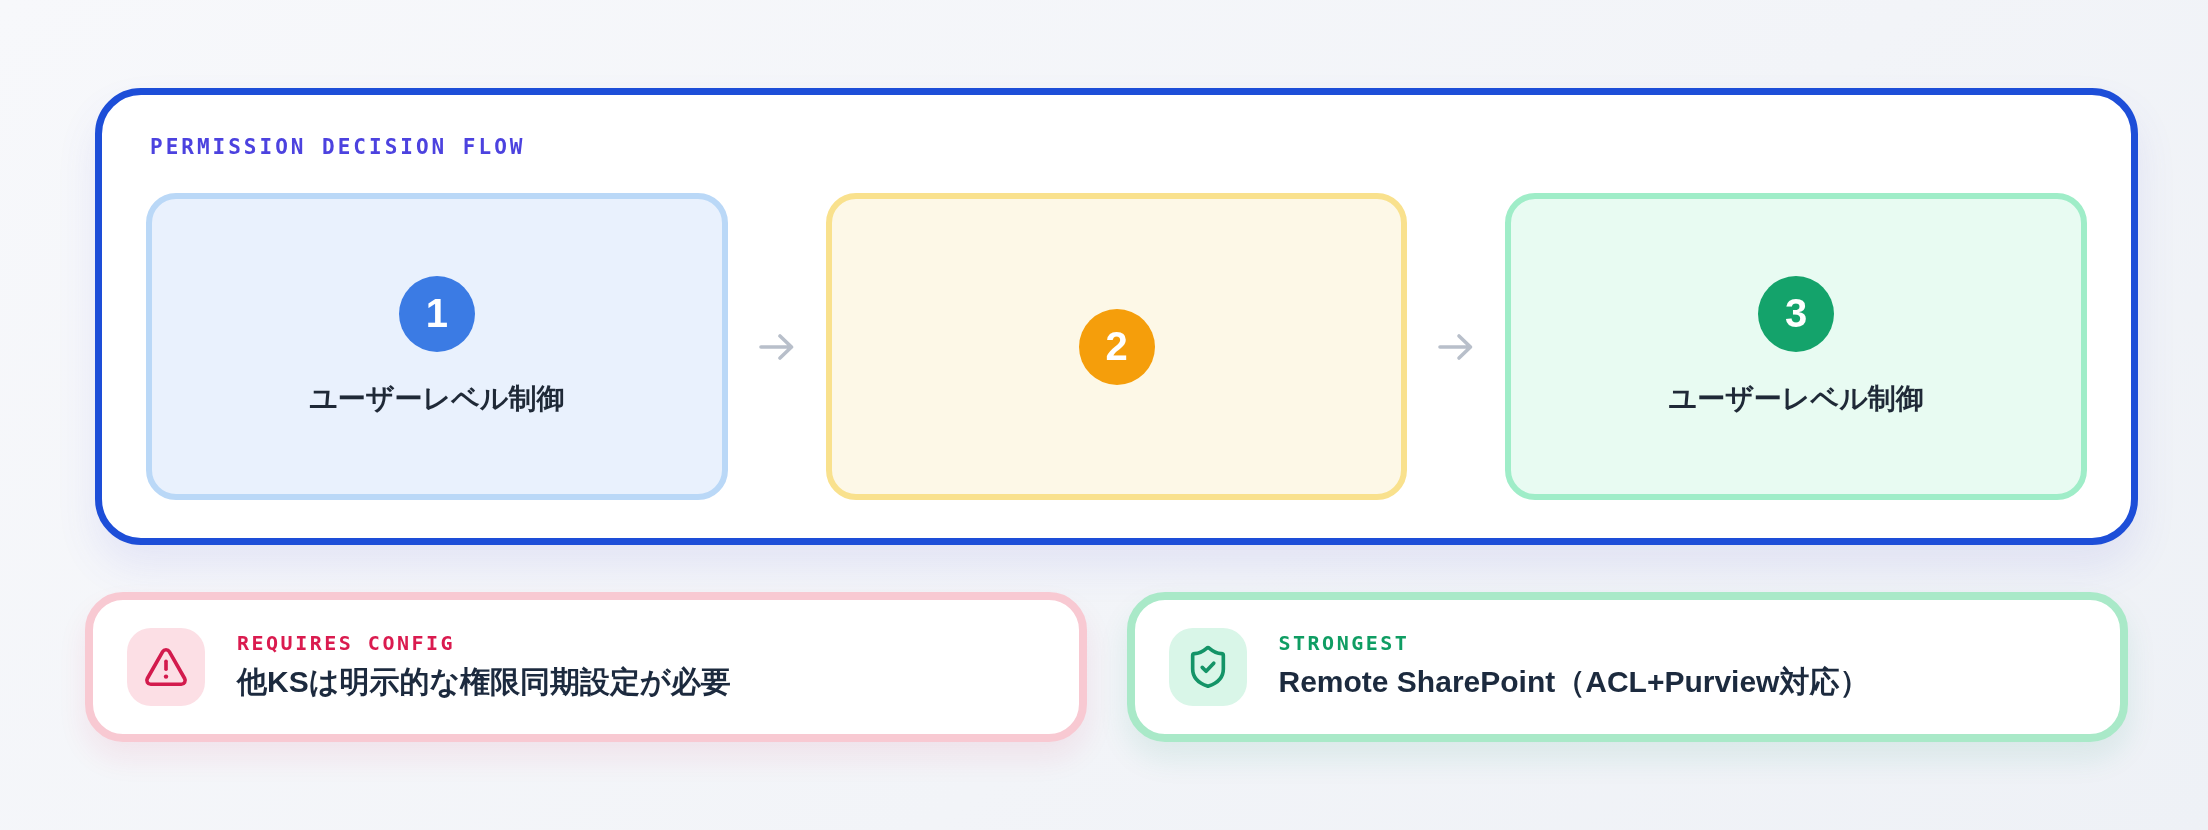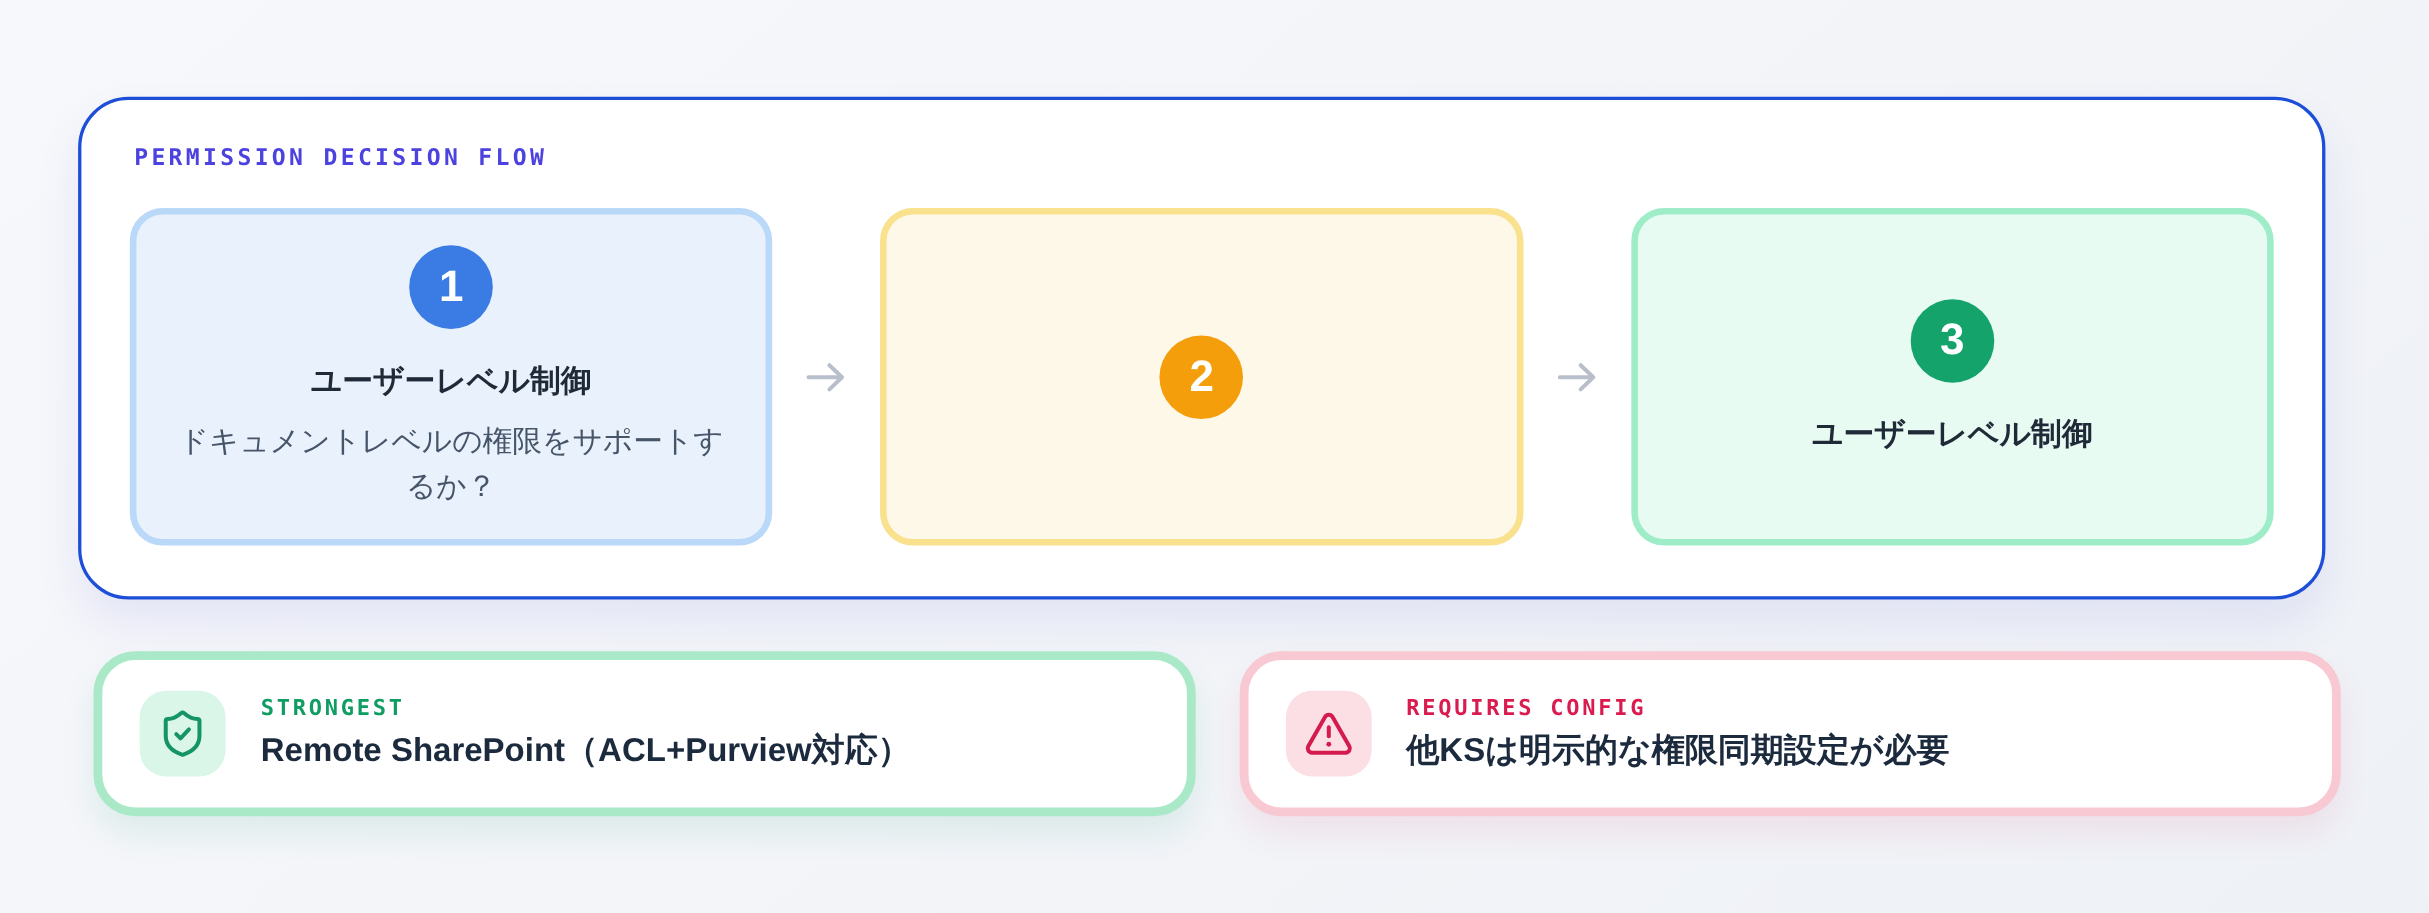--- a/index.html
+++ b/index.html
@@ -7,24 +7,24 @@
     width:2208px;height:830px;
     background:linear-gradient(140deg,#f7f8fb 0%,#f2f4f8 60%,#eef1f6 100%);
     font-family:"Liberation Sans","DejaVu Sans",sans-serif;
     -webkit-font-smoothing:antialiased;
     overflow:hidden;
   }
   .stage{position:relative;width:2208px;height:830px;}
 
   
   .flow-panel{
-    position:absolute;left:71px;top:88px;
+    position:absolute;left:95px;top:88px;
     width:2043px;height:457px;box-sizing:border-box;
     background:#ffffff;
-    border:3px solid #1d4ed8;
+    border:7px solid #1d4ed8;
     border-radius:46px;
     box-shadow:0 22px 40px rgba(88,86,214,0.10);
     padding:40px 44px 0 44px;
   }
   .flow-label{
     font-family:"DejaVu Sans Mono","Liberation Mono",monospace;
     font-weight:bold;font-size:21px;letter-spacing:3px;
     color:#4c42df;margin:0 0 34px 4px;
   }
   .steps-row{display:flex;align-items:stretch;}
@@ -93,21 +93,20 @@
 <div class="stage">
 
   <section class="flow-panel">
     <div class="flow-label">PERMISSION DECISION FLOW</div>
 
     <div class="steps-row">
 
       <div class="step-card step-blue">
         <div class="step-num num-blue">1</div>
         <div class="step-title">ユーザーレベル制御</div>
-        <div class="step-desc">ドキュメントレベルの権限をサポートするか？</div>
       </div>
 
       <div class="arrow-cell">
         <svg width="48" height="48" viewBox="0 0 48 48" fill="none">
           <path d="M8 24 H37 M27 13 L38.5 24 L27 35" stroke="#b8bfca" stroke-width="3.6" stroke-linecap="round" stroke-linejoin="round"></path>
         </svg>
       </div>
 
       <div class="step-card step-amber">
         <div class="step-num num-amber">2</div>
@@ -122,41 +121,41 @@
       <div class="step-card step-green">
         <div class="step-num num-green">3</div>
         <div class="step-title">ユーザーレベル制御</div>
       </div>
 
     </div>
   </section>
 
   <div class="bottom-row">
 
-    <div class="verdict-card verdict-green">
-      <div class="icon-box icon-box-green">
-        <svg width="46" height="46" viewBox="0 0 24 24" fill="none">
-          <path d="M20 13c0 5-3.5 7.5-7.66 8.95a1 1 0 0 1-.67-.01C7.5 20.5 4 18 4 13V6a1 1 0 0 1 1-1c2 0 4.5-1.2 6.24-2.72a1.17 1.17 0 0 1 1.52 0C14.51 3.81 17 5 19 5a1 1 0 0 1 1 1z" stroke="#149467" stroke-width="1.9" stroke-linecap="round" stroke-linejoin="round"></path>
-          <path d="M9 12.2l2 2 4-4.2" stroke="#149467" stroke-width="1.9" stroke-linecap="round" stroke-linejoin="round"></path>
-        </svg>
-      </div>
-      <div class="verdict-text">
-        <span class="verdict-badge badge-green">STRONGEST</span>
-        <span class="verdict-title">Remote SharePoint（ACL+Purview対応）</span>
-      </div>
-    </div>
-
     <div class="verdict-card verdict-pink">
       <div class="icon-box icon-box-pink">
         <svg width="46" height="46" viewBox="0 0 24 24" fill="none">
           <path d="M21.73 18l-8-14a2 2 0 0 0-3.46 0l-8 14A2 2 0 0 0 4 21h16a2 2 0 0 0 1.73-3z" stroke="#d31b4d" stroke-width="1.9" stroke-linecap="round" stroke-linejoin="round"></path>
           <path d="M12 9v4.2" stroke="#d31b4d" stroke-width="1.9" stroke-linecap="round"></path>
           <circle cx="12" cy="17" r="1.15" fill="#d31b4d"></circle>
         </svg>
       </div>
       <div class="verdict-text">
         <span class="verdict-badge badge-pink">REQUIRES CONFIG</span>
         <span class="verdict-title">他KSは明示的な権限同期設定が必要</span>
       </div>
     </div>
 
+    <div class="verdict-card verdict-green">
+      <div class="icon-box icon-box-green">
+        <svg width="46" height="46" viewBox="0 0 24 24" fill="none">
+          <path d="M20 13c0 5-3.5 7.5-7.66 8.95a1 1 0 0 1-.67-.01C7.5 20.5 4 18 4 13V6a1 1 0 0 1 1-1c2 0 4.5-1.2 6.24-2.72a1.17 1.17 0 0 1 1.52 0C14.51 3.81 17 5 19 5a1 1 0 0 1 1 1z" stroke="#149467" stroke-width="1.9" stroke-linecap="round" stroke-linejoin="round"></path>
+          <path d="M9 12.2l2 2 4-4.2" stroke="#149467" stroke-width="1.9" stroke-linecap="round" stroke-linejoin="round"></path>
+        </svg>
+      </div>
+      <div class="verdict-text">
+        <span class="verdict-badge badge-green">STRONGEST</span>
+        <span class="verdict-title">Remote SharePoint（ACL+Purview対応）</span>
+      </div>
+    </div>
+
   </div>
 </div>
 
 </body></html>

